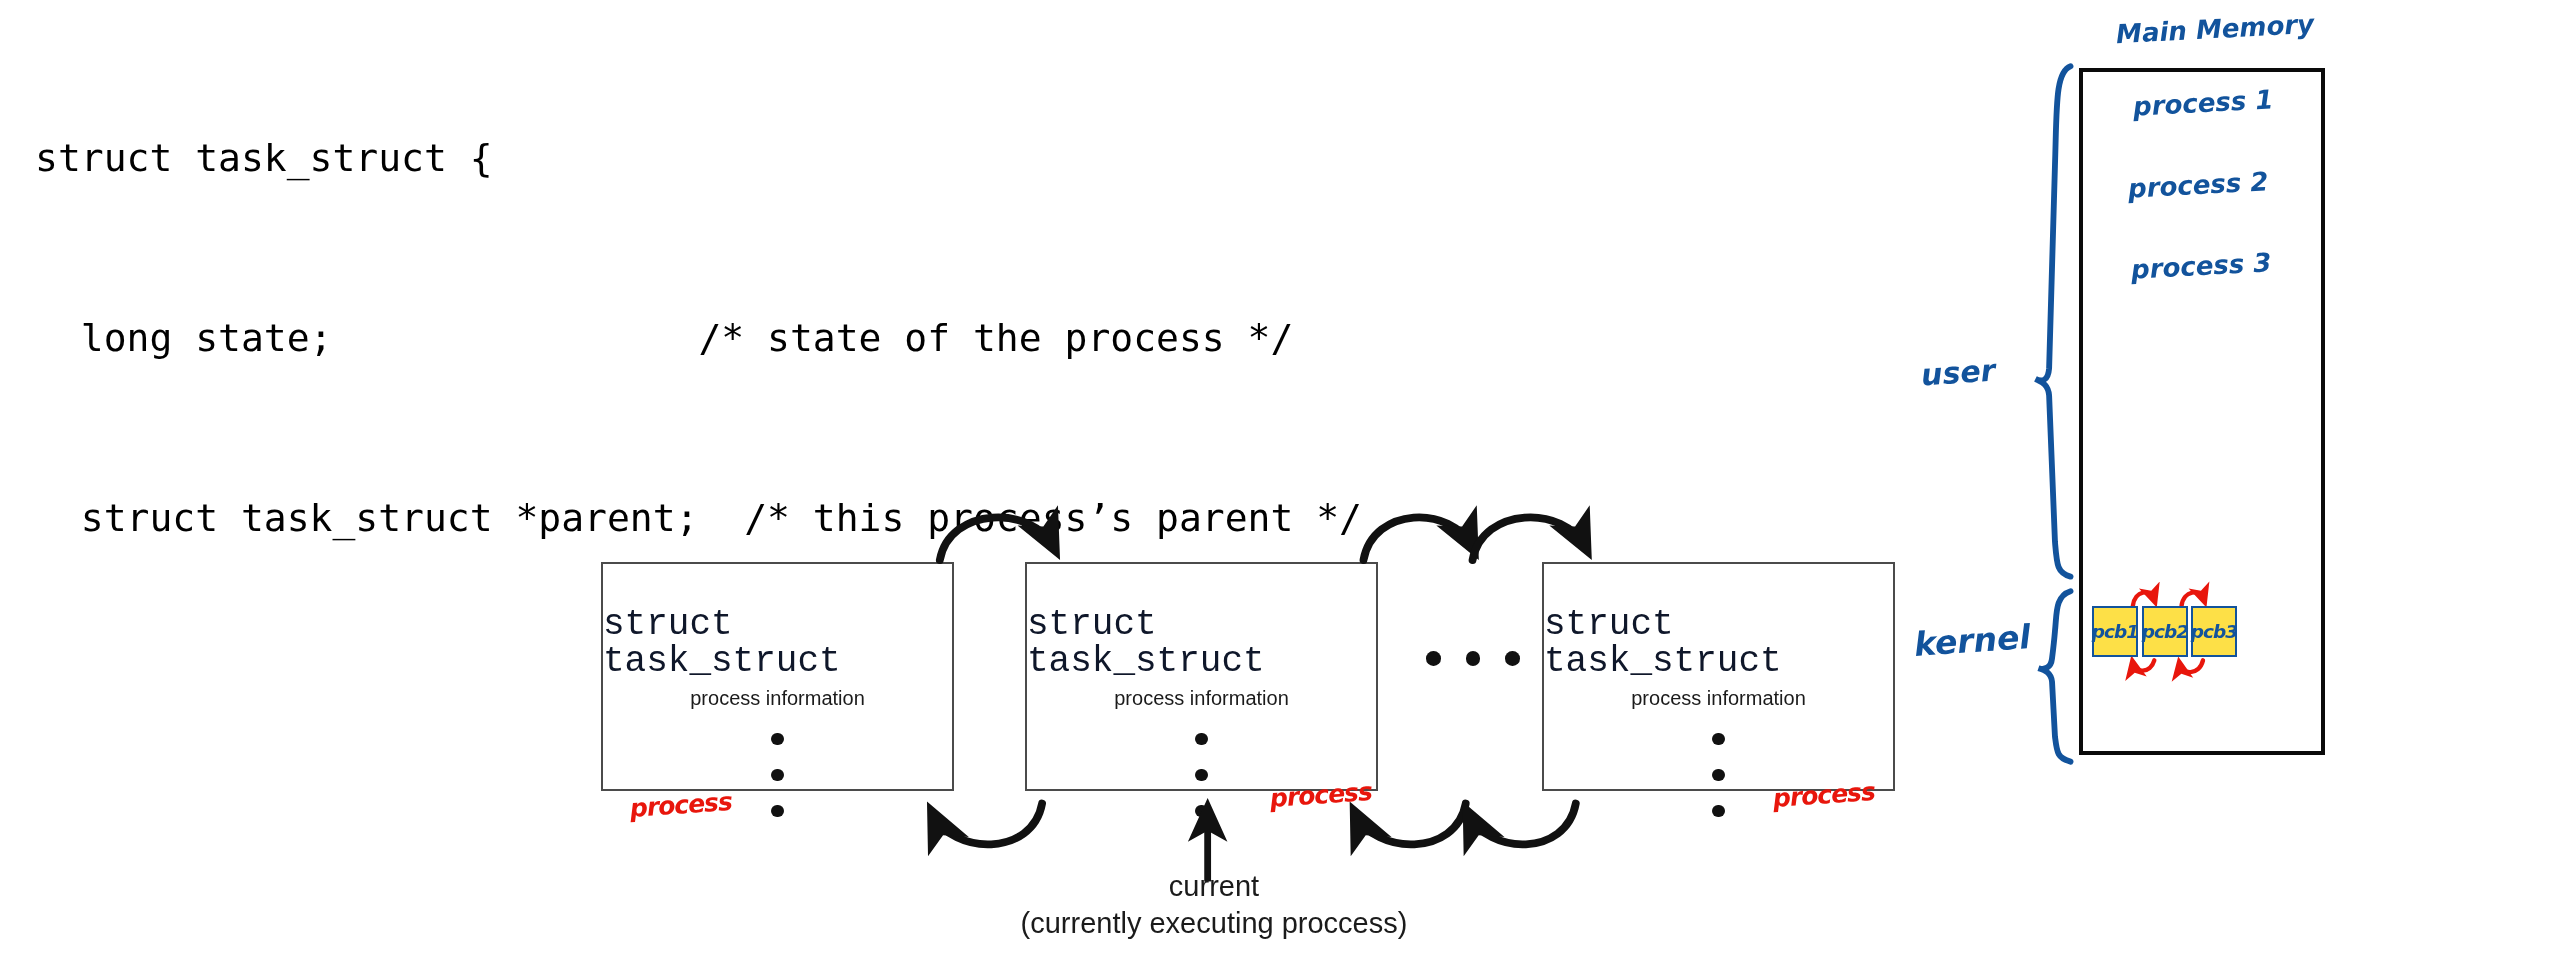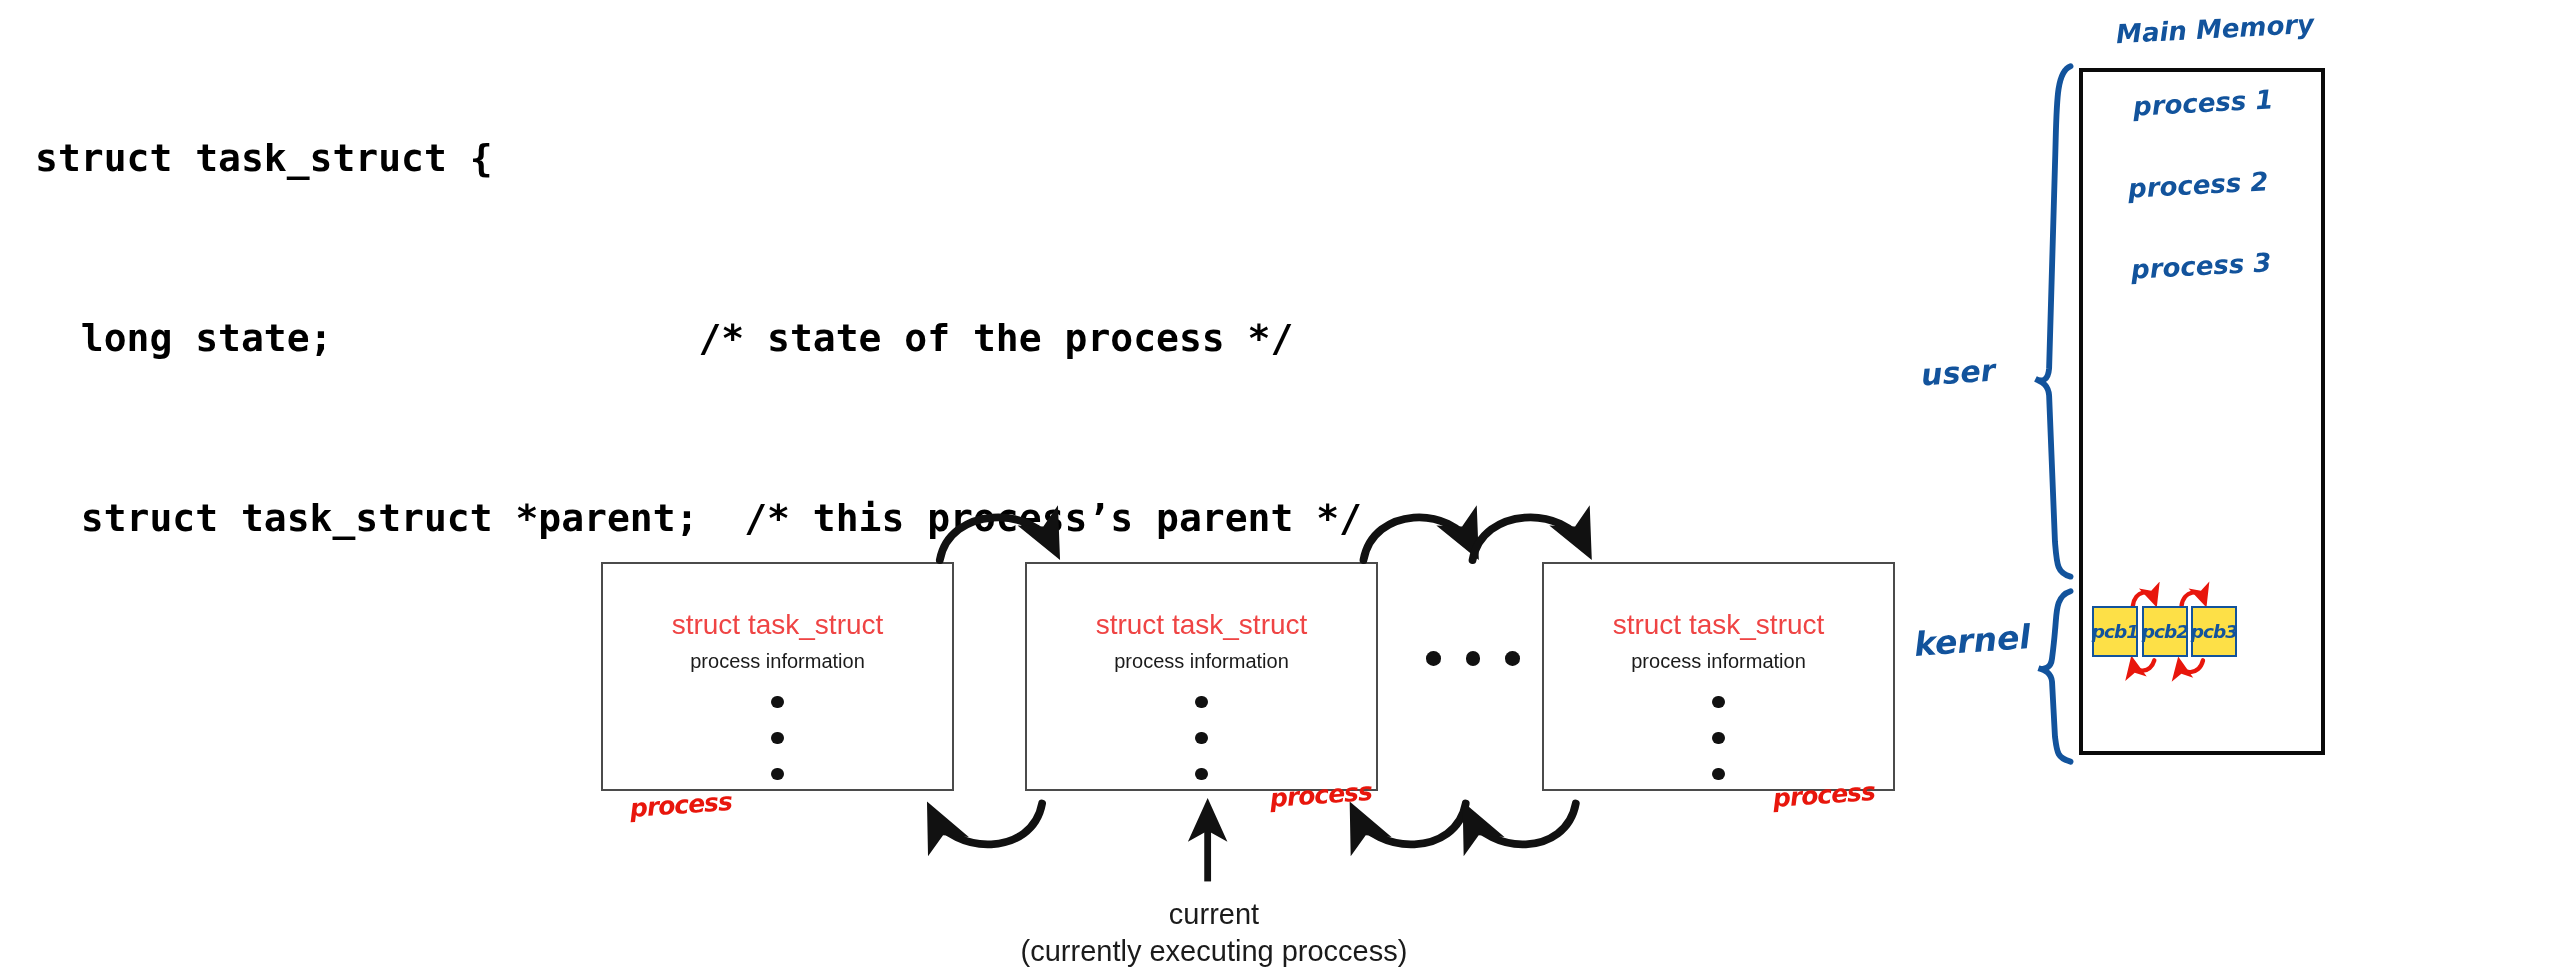--- a/index.html
+++ b/index.html
@@ -6,49 +6,49 @@
   body{width:2576px;height:974px;position:relative;overflow:hidden;
        font-family:"Liberation Sans",sans-serif;}
 
   
   #code-block{
     position:absolute; left:35px; top:7.8px;
     font-family:"DejaVu Sans Mono","Liberation Mono",monospace;
     font-size:38px; line-height:60px; color:#000; white-space:pre;
     letter-spacing:0px;
   }
-  #code-block .ln{display:block;font-weight:bold;}
+  #code-block .ln{display:block;}
 
   
   .ts-box{
     position:absolute; box-sizing:border-box;
     border:2.9px solid #4b4b4b; background:#fff;
     width:353px; height:229px;
     display:flex; flex-direction:column; align-items:center;
   }
-  .ts-box .t1{margin-top:42px;font-size:28px;color:#ef4444;line-height:37px;}
+  .ts-box .t1{margin-top:42px;font-size:36px;color:#0f172a;line-height:37px;font-family:Liberation Mono, monospace;}
   .ts-box .t2{font-size:20px;color:#1b1b1b;line-height:37px;}
   .ts-box .vdots{margin-top:15.6px;display:flex;flex-direction:column;align-items:center;}
   .ts-box .vdots i{display:block;width:12.7px;height:12.7px;border-radius:50%;
                    background:#111;margin-bottom:23.4px;}
 
   #box1{left:601px;top:562px;}
   #box2{left:1025px;top:562px;}
   #box3{left:1542px;top:562px;}
 
   
   #chain-ellipsis{position:absolute;left:1426px;top:651px;display:flex;gap:25px;}
   #chain-ellipsis i{display:block;width:14.6px;height:14.6px;border-radius:50%;background:#111;}
 
   
   #arrow-layer{position:absolute;left:0;top:0;width:2576px;height:974px;pointer-events:none;}
 
   
   #current-label{
-    position:absolute;left:995px;top:896px;width:438px;text-align:center;
+    position:absolute;left:995px;top:868px;width:438px;text-align:center;
     font-size:29px;color:#1b1b1b;line-height:37px;
   }
 
   
   .hand-red{
     position:absolute;color:#e8160c;
     font-family:"DejaVu Sans",sans-serif;
     font-size:25px;font-style:italic;font-weight:700;
     transform:rotate(-4deg);transform-origin:left bottom;
     letter-spacing:-1px;white-space:nowrap;

